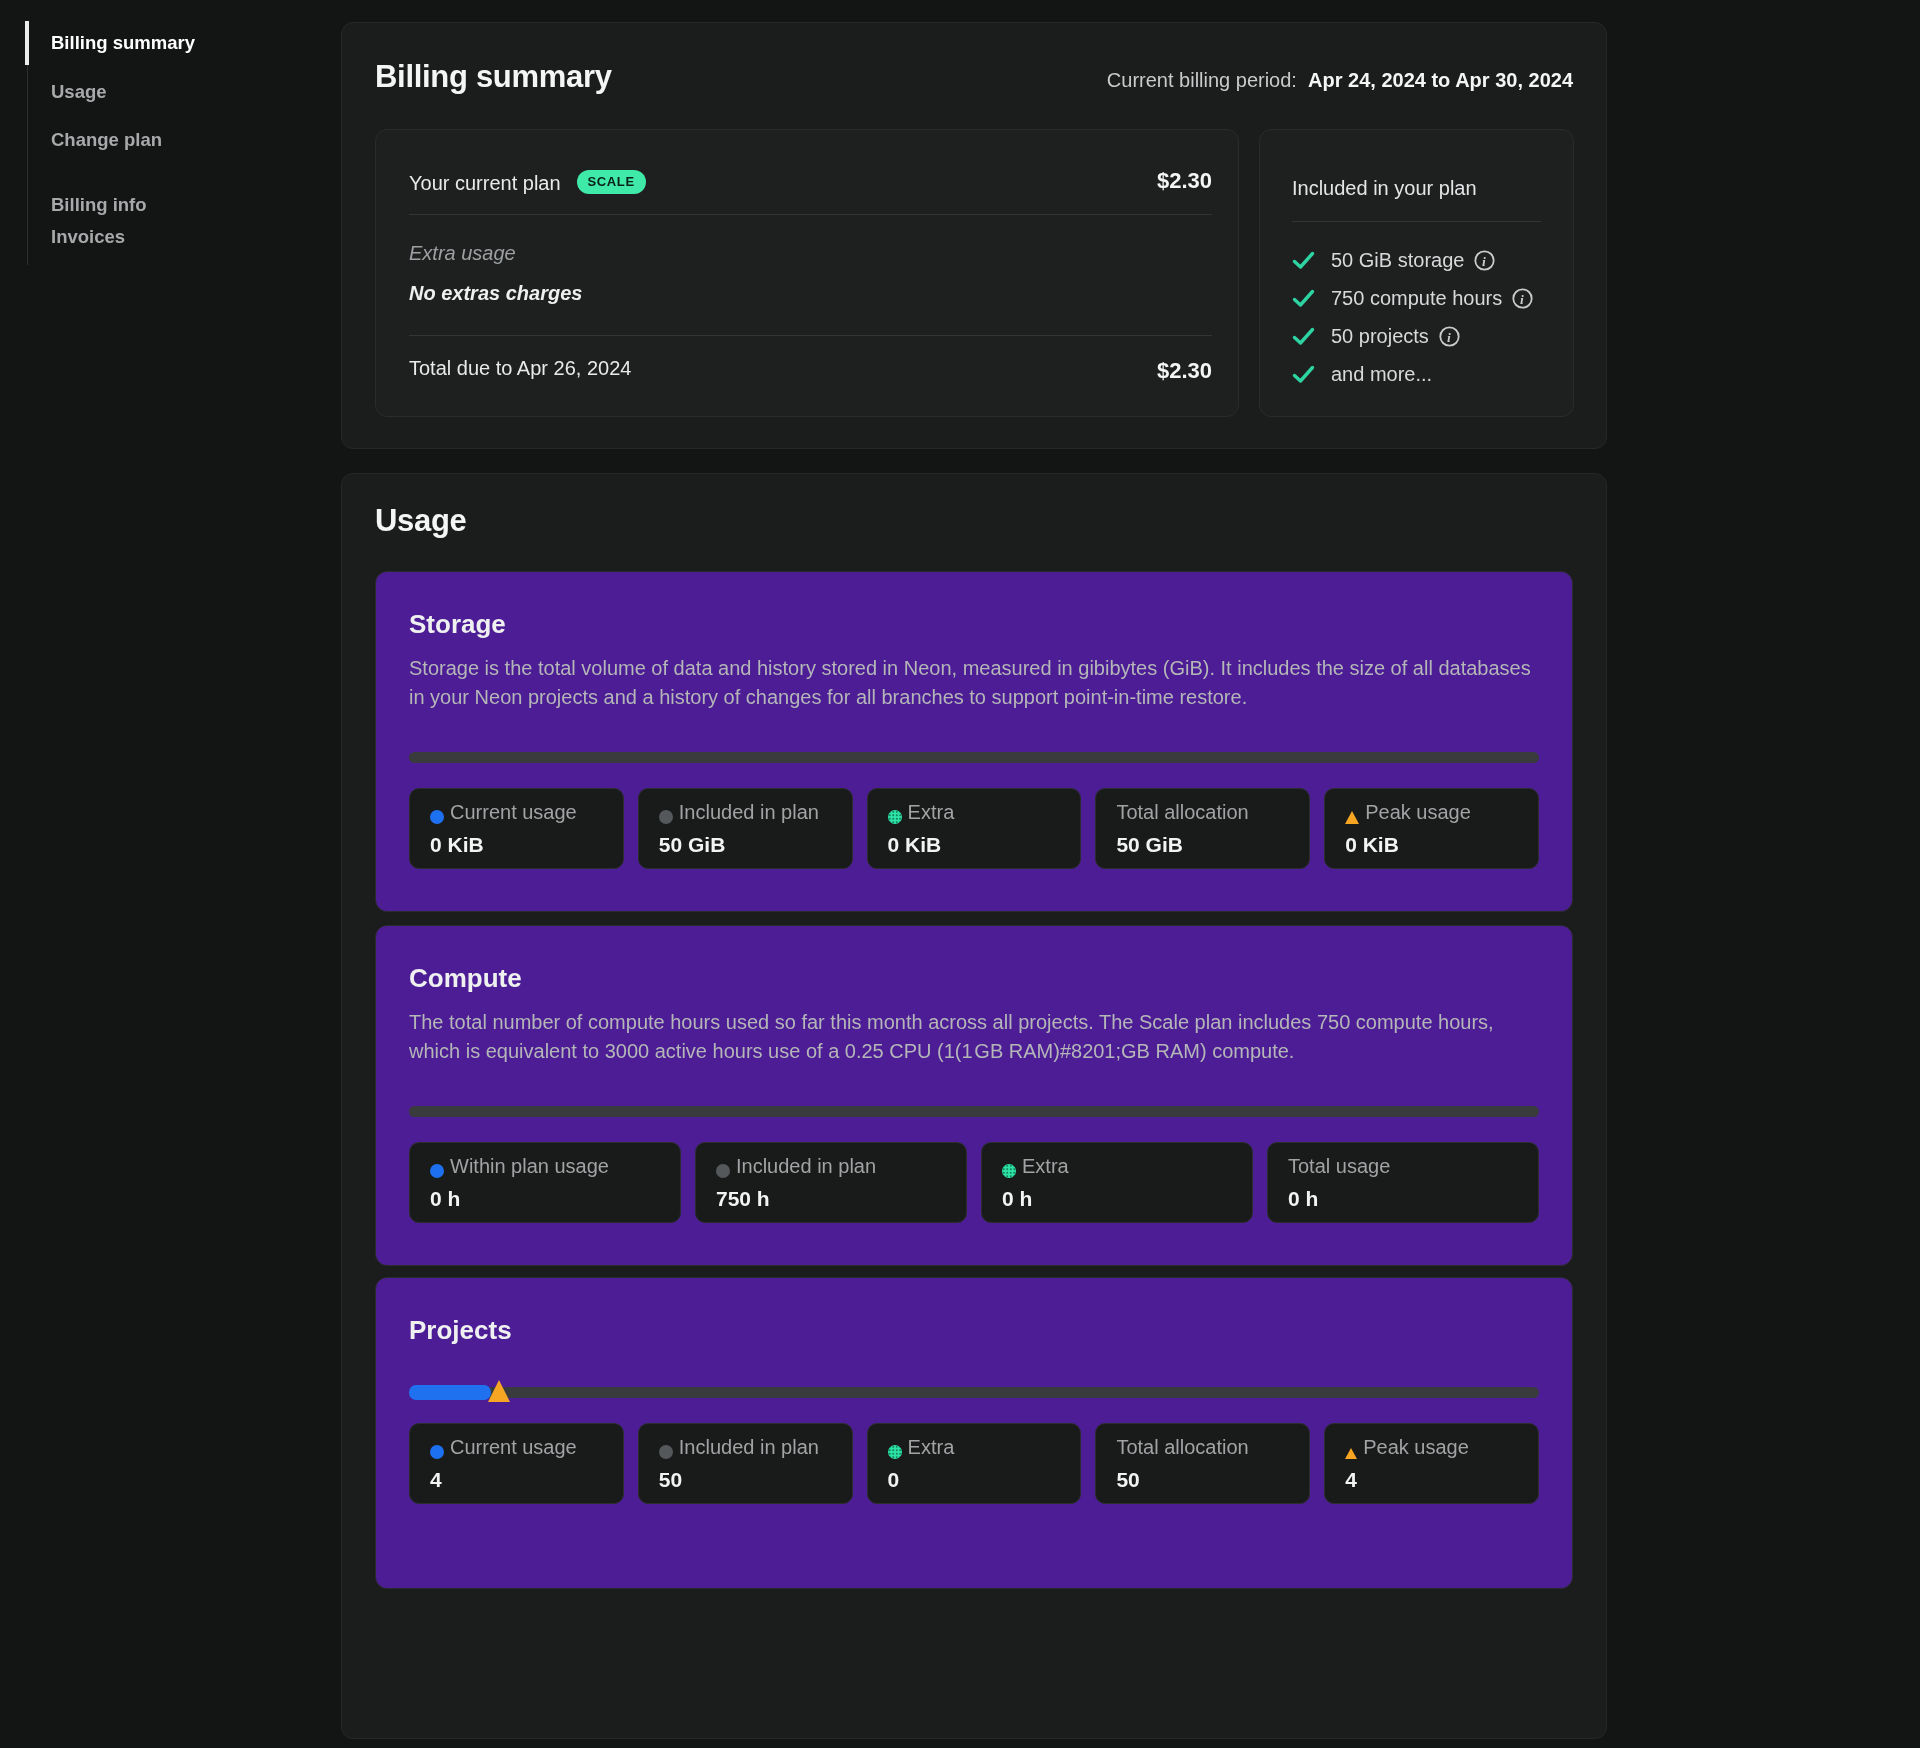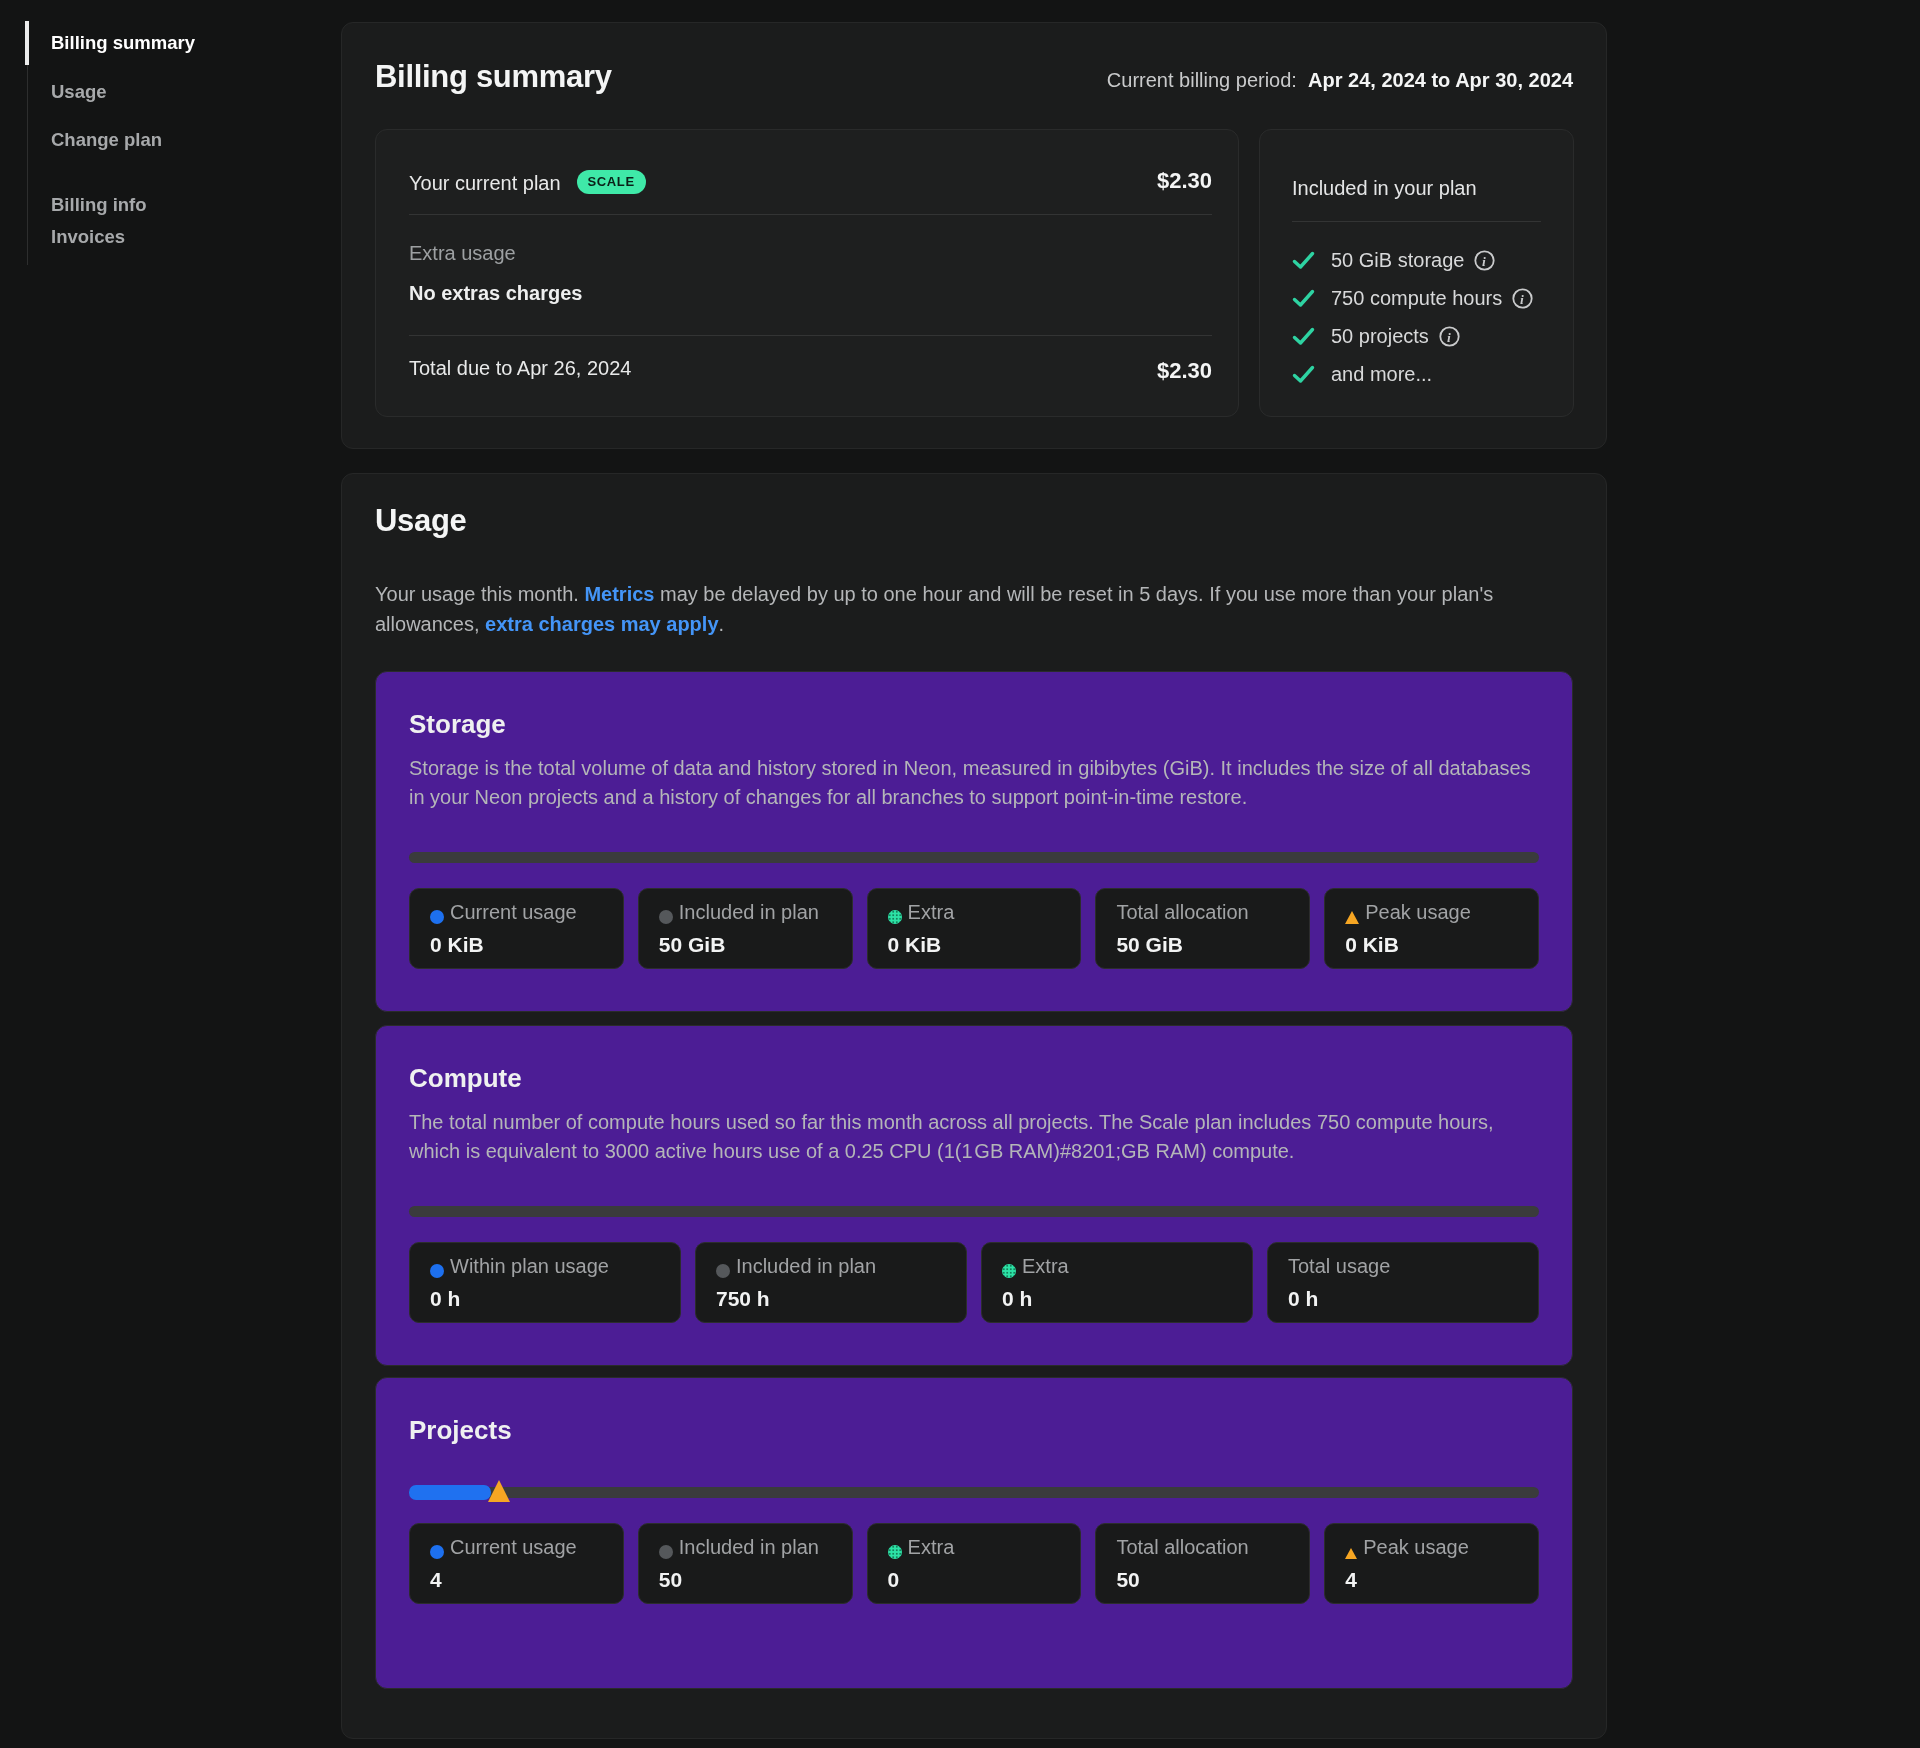--- a/index.html
+++ b/index.html
@@ -21,21 +21,21 @@
   .period b { color:#f4f5f5; }
   .innerrow { display:flex; gap:20px; position:absolute; left:33px; top:106px; }
   .inner { background:#1e1f1f; border:1px solid #2a2b2b; border-radius:12px; height:288px; }
   .inner-l { width:864px; padding:0 26px 0 33px; }
   .inner-r { width:315px; padding:6px 32px; }
   .rowline { height:1px; background:#333434; }
   .planrow { display:flex; align-items:center; height:62px; margin-top:22px; }
   .planrow .lbl { font-size:20px; color:#e8e9e9; }
   .badge { margin-left:16px; background:#3fe9a8; color:#0b2018; font-size:13px; font-weight:700; letter-spacing:0.6px; border-radius:12px; height:24px; line-height:24px; padding:0 11px; margin-top:-2px; }
   .money { margin-left:auto; font-size:22px; font-weight:700; color:#f4f5f5; }
-  .extrarow { margin-top:27px; }
+  .extrarow { margin-top:27px;font-style:italic; }
   .extrarow .g { font-size:20px; color:#9da0a2; }
   .extrarow .b { font-size:20px; font-weight:700; color:#eeefef; margin-top:17px; }
   .totalrow { display:flex; align-items:baseline; margin-top:19px; }
   .totalrow .lbl { font-size:20px; color:#e8e9e9; }
   .inctitle { font-size:20px; color:#e4e5e6; margin-top:41px; }
   .incline { height:1px; background:#333434; margin-top:21px; }
   .inclist { margin-top:19px; }
   .incitem { display:flex; align-items:center; height:38px; font-size:20px; color:#d8d9da; }
   .incitem svg.chk { margin-right:16px; }
   .incitem .info { margin-left:10px; }
@@ -137,21 +137,20 @@
                 <path d="M2.5 10.5 L8.5 16 L20.5 2.5" fill="none" stroke="#2ed3a2" stroke-width="3.4" stroke-linecap="round" stroke-linejoin="round"></path>
               </svg>
               <span>and more...</span>
             </div>
         </div>
       </div>
     </div>
   </section>
   <section class="card card2">
     <h2>Usage</h2>
-    <div class="desc">Your usage this month. <a>Metrics</a> may be delayed by up to one hour and will be reset in 5 days. If you use more than your plan's allowances, <a>extra charges may apply</a>.</div>
     <div class="subcard" style="height:341px;">
       <h3>Storage</h3>
       <div class="sdesc">Storage is the total volume of data and history stored in Neon, measured in gibibytes (GiB). It includes the size of all databases<br>in your Neon projects and a history of changes for all branches to support point-in-time restore.</div>
       <div class="track"></div>
       <div class="boxes">
         <div class="box w5">
             <div class="boxlbl"><span class="dot blue"></span>Current usage</div>
             <div class="boxval">0 KiB</div>
           </div>
         <div class="box w5">

